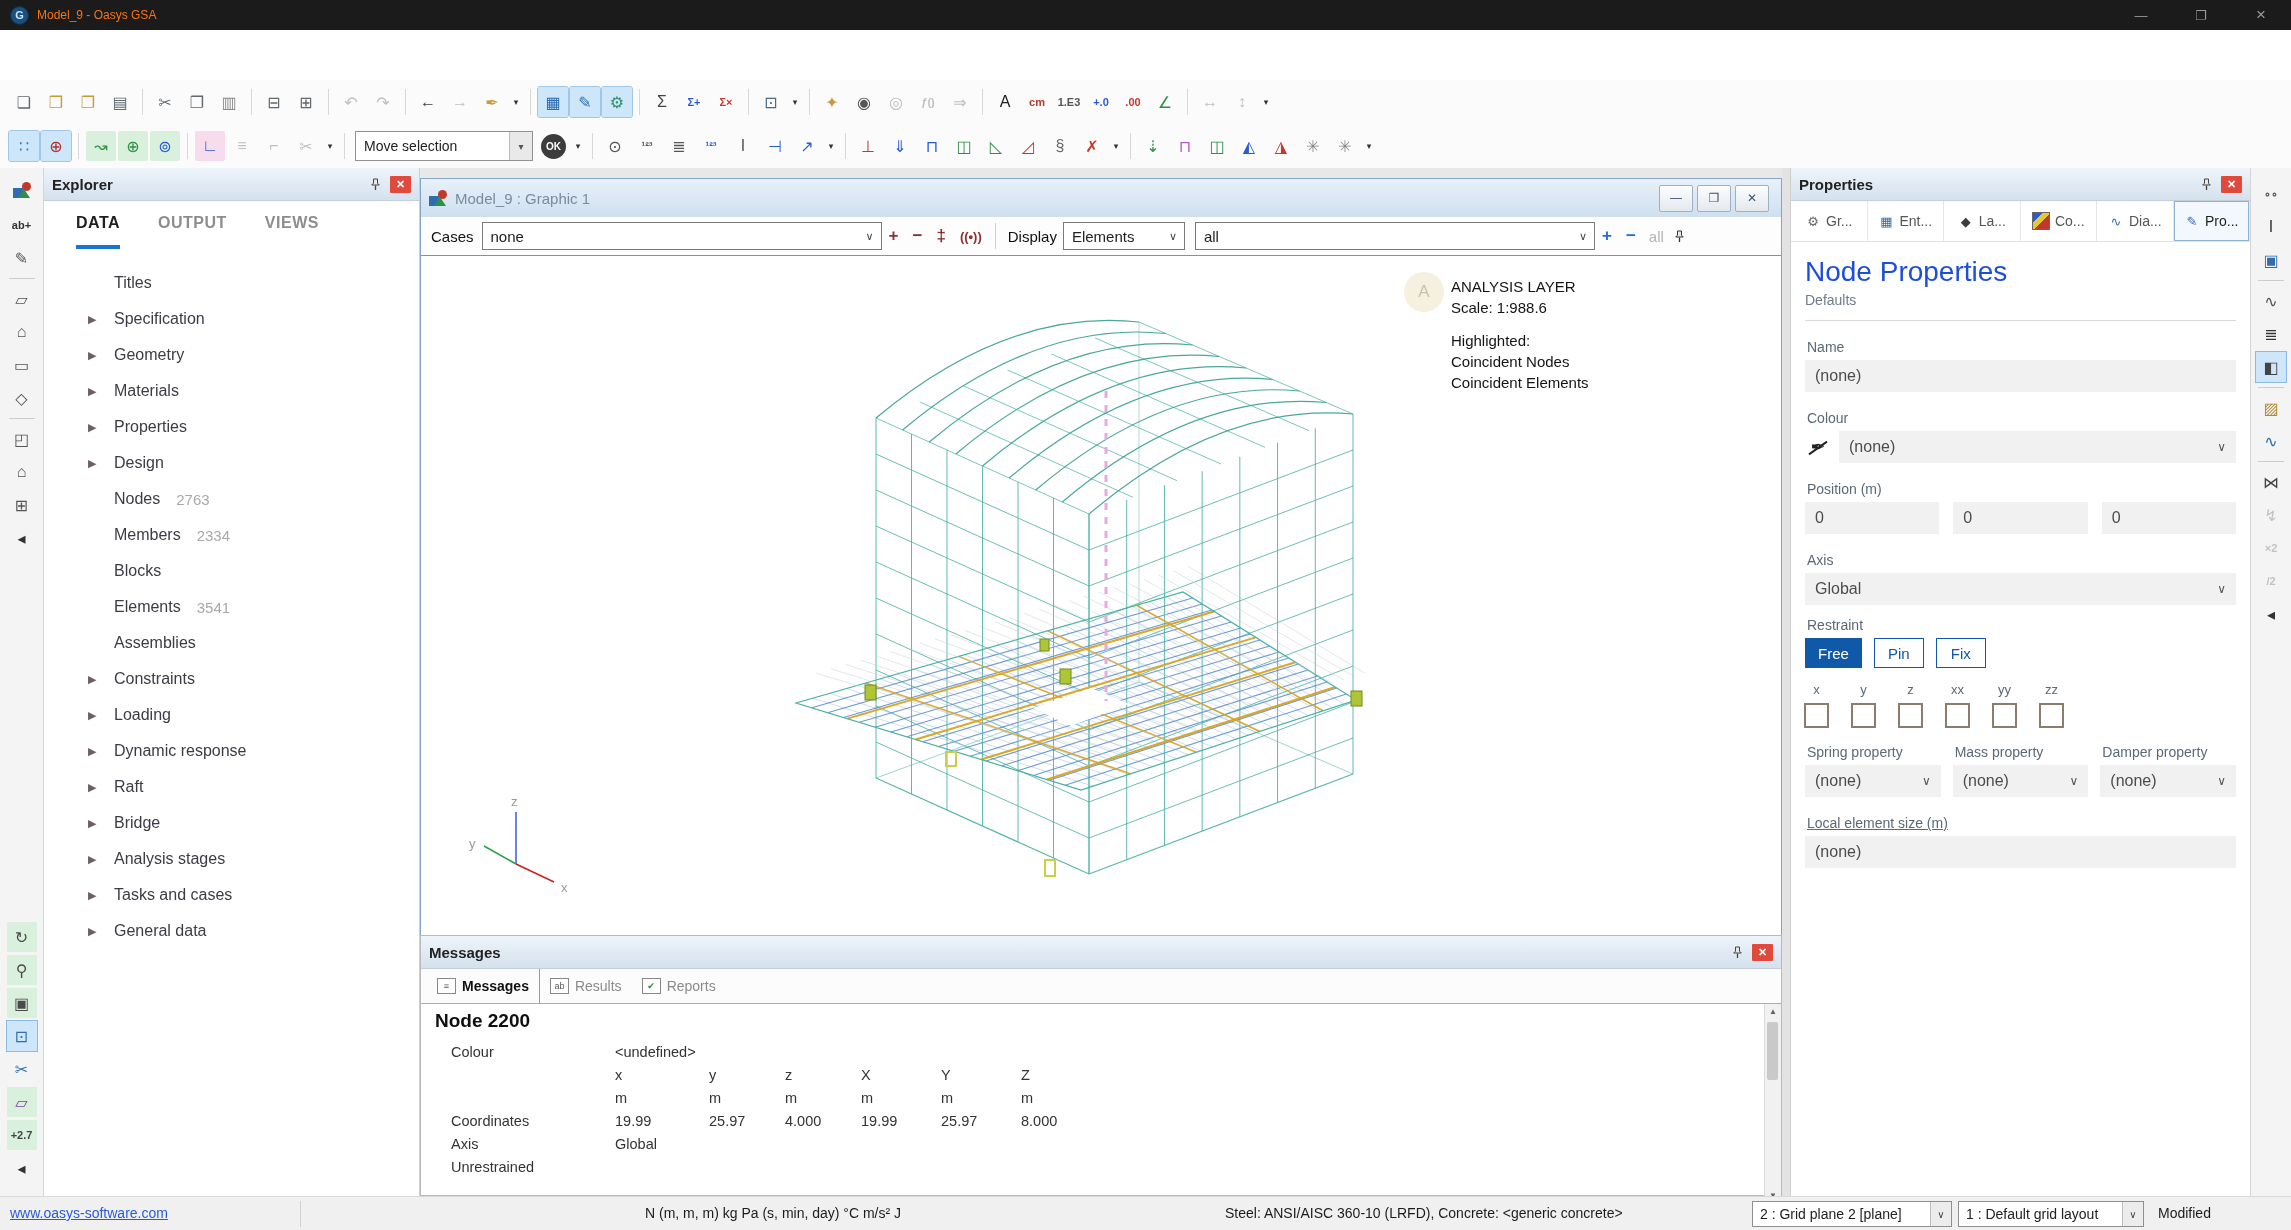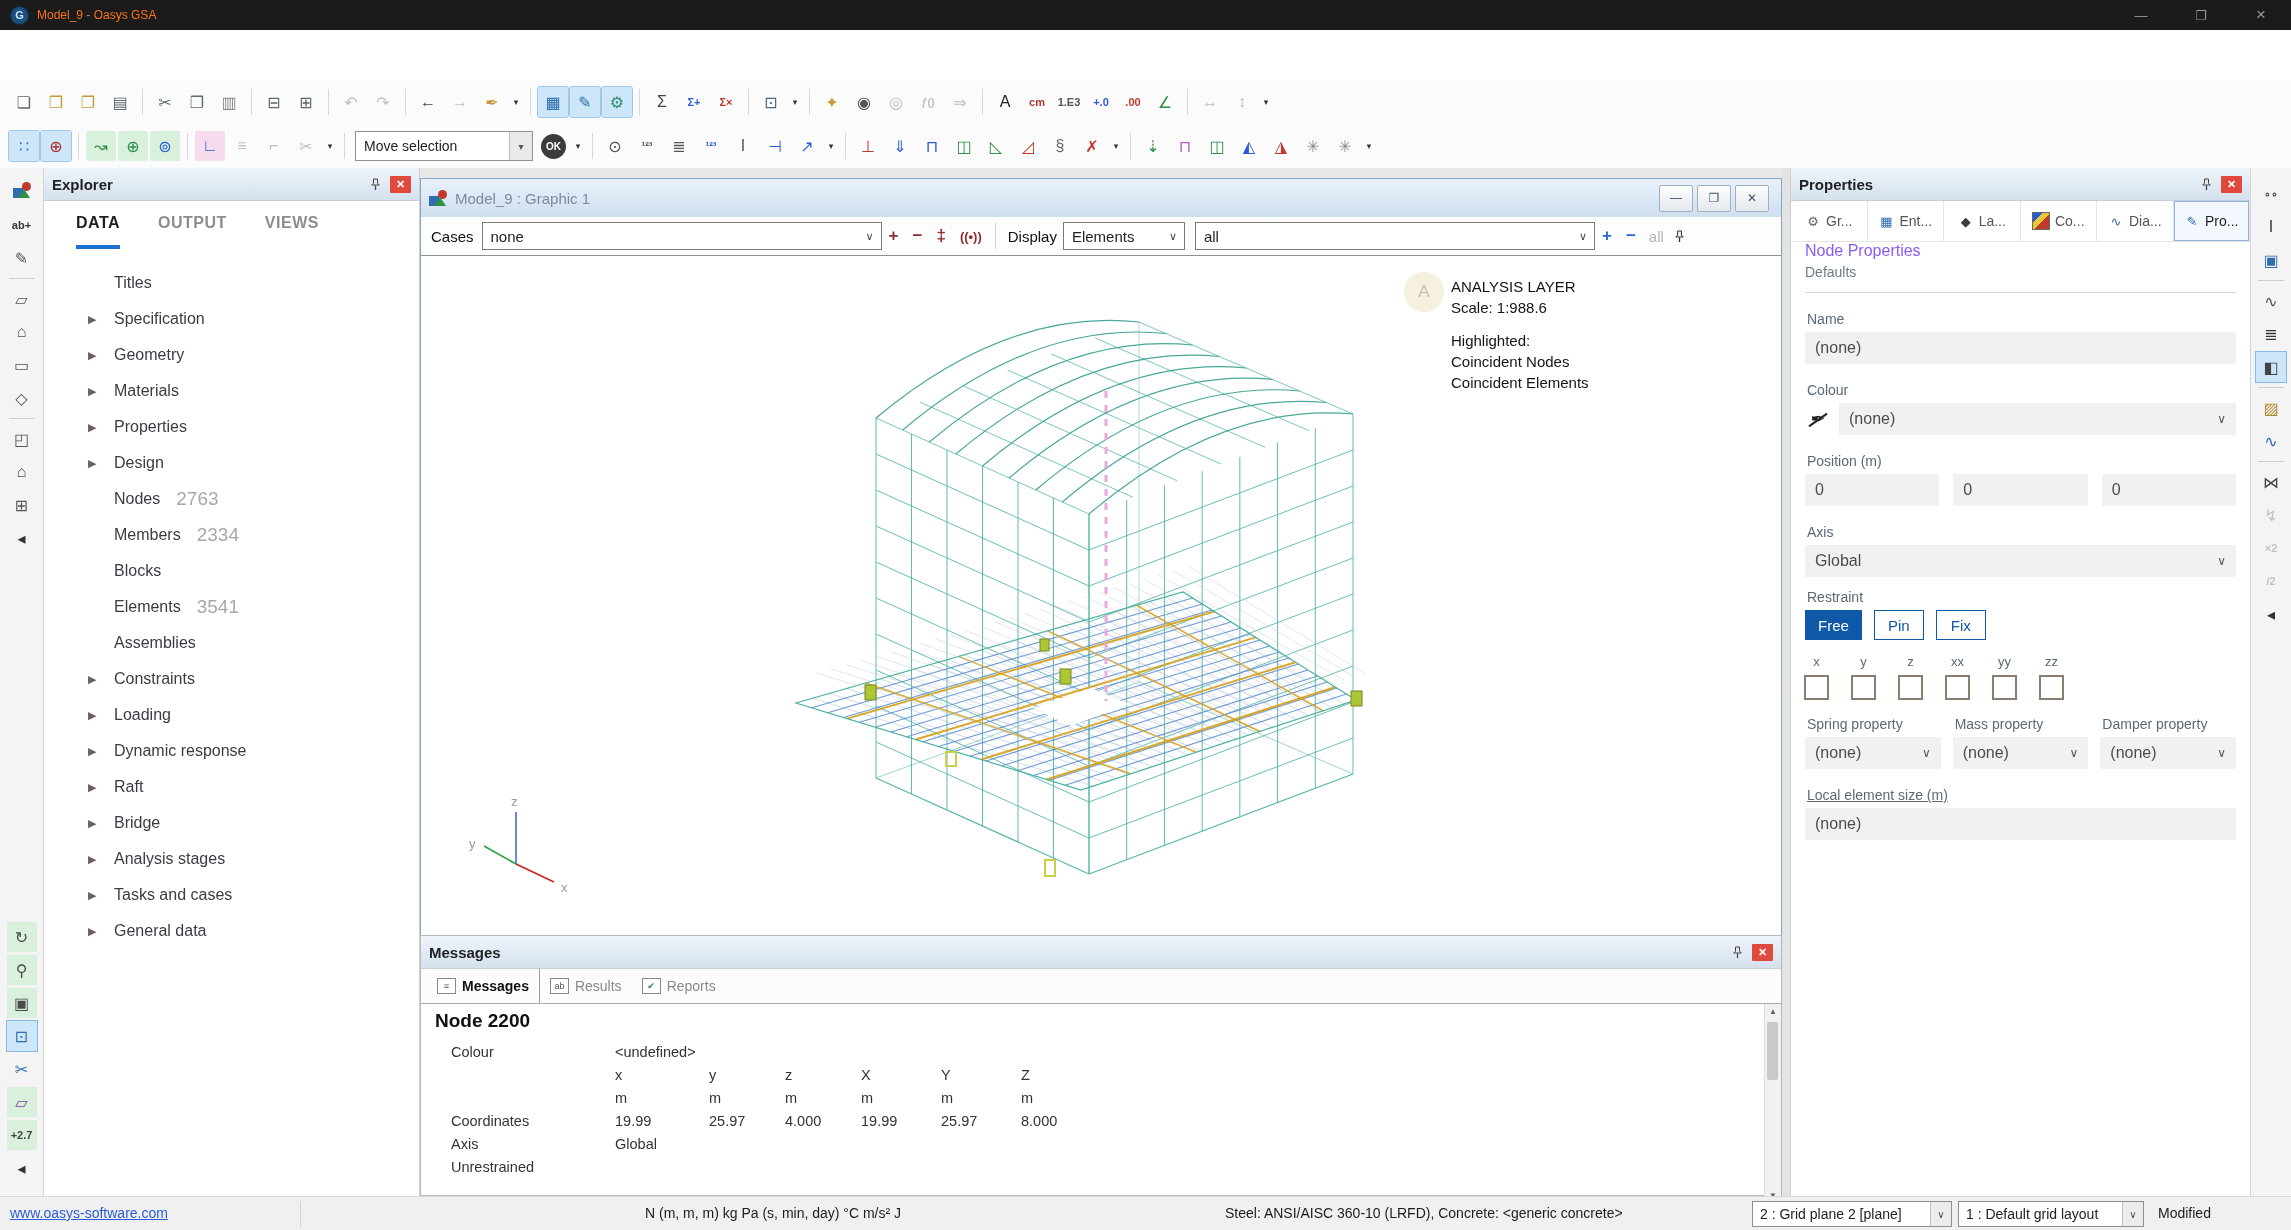--- a/index.html
+++ b/index.html
@@ -58,21 +58,21 @@
   .phead .sp{margin-left:auto;}
   .closebox{width:21px;height:17px;background:#e04a3c;color:#fff;font-size:11px;display:flex;align-items:center;justify-content:center;
             margin-left:7px;border-radius:1px;font-weight:bold;}
   .pinicon{display:flex;align-items:center;justify-content:center;width:16px;height:16px;}
   .xtabs{height:48px;display:flex;align-items:stretch;padding-left:32px;gap:38px;}
   .xtab{font-size:16px;font-weight:bold;letter-spacing:.5px;color:#8d8d8d;display:flex;align-items:center;border-bottom:4px solid transparent;}
   .xtab.active{color:#1f1f1f;border-bottom-color:#1a73d1;}
   .tree{padding-top:16px;}
   .trow{height:36px;display:flex;align-items:center;padding-left:44px;font-size:16px;color:#3e3a45;}
   .trow .arr{width:26px;font-size:11px;color:#6e5f5f;flex:none;}
-  .trow .cnt{margin-left:16px;color:#a8a8a8;font-size:19px;}
+  .trow .cnt{margin-left:16px;color:#a8a8a8;font-size:15px;}
   
   .center{position:absolute;left:420px;top:0;width:1362px;height:1028px;background:#e8e8e8;}
   .gwin{position:absolute;left:0;top:10px;width:1362px;height:963px;border:1px solid #87a6c6;background:#fff;box-sizing:border-box;}
   .gtitle{height:38px;background:linear-gradient(#e8f1fa,#cfdfEF);display:flex;align-items:center;padding:0 8px;}
   .gtitle .txt{font-size:15px;color:#7b8b9d;margin-left:8px;}
   .gbtns{margin-left:auto;display:flex;gap:4px;padding-right:4px;}
   .gbtn{width:32px;height:25px;border:1px solid #9fb0c2;background:linear-gradient(#fdfdfd,#e4e9ef);display:flex;
         align-items:center;justify-content:center;font-size:12px;color:#41506a;border-radius:2px;}
   .casesbar{height:38px;background:#fdfdfd;border-bottom:1px solid #8f8f8f;display:flex;align-items:center;font-size:15px;color:#111;}
   .sel-box{height:28px;border:1px solid #7a7a7a;background:#fff;display:flex;align-items:center;padding-left:8px;
@@ -107,21 +107,21 @@
   
   .props{position:absolute;left:1790px;top:0;width:460px;height:1028px;background:#fff;border-left:1px solid #cfcfcf;box-sizing:border-box;}
   .ptabs{height:40px;display:flex;align-items:stretch;border-bottom:1px solid #e3e3e3;}
   .ptab{flex:1;display:flex;align-items:center;justify-content:center;gap:5px;font-size:14px;color:#555;border-right:1px solid #e6e6e6;}
   .ptab .picon{font-size:13px;color:#2f6db0;display:flex;align-items:center;justify-content:center;width:16px;height:16px;}
   .ptab .picon.ic-grad{background:linear-gradient(135deg,#2a5bd7 30%,#e8c832 30%,#e8c832 55%,#c0392b 55%);border:1px solid #666;}
   .ptab .picon.ic-dark{color:#3c3c3c;}
   .ptab .picon.ic-gear{color:#6a6a6a;}
   .ptab.active{background:#f3f8fe;box-shadow:inset 0 0 0 1px #8fb3d6;color:#1f1f1f;}
   .pc{padding:0 14px;}
-  .ph1{font-size:16px;color:#8b5cf6;}
+  .ph1{font-size:28px;color:#1d4ed8;margin-top:14px;}
   .ph2{font-size:14px;color:#707c88;margin-top:4px;padding-bottom:12px;border-bottom:1px solid #d9d9d9;}
   .plabel{font-size:14px;color:#5a6977;margin:18px 0 5px 2px;}
   .pin{height:32px;background:#f1f1f1;display:flex;align-items:center;padding:0 10px;font-size:16px;color:#4c4c4c;box-sizing:border-box;}
   .pin .chev{margin-left:auto;font-size:12px;color:#555;}
   .colour-row{display:flex;align-items:center;gap:8px;}
   .penicon{font-size:18px;color:#222;position:relative;width:26px;text-align:center;}
   .penicon::after{content:"";position:absolute;left:2px;top:11px;width:22px;height:2px;background:#222;transform:rotate(-35deg);}
   .row3{display:flex;gap:14px;}
   .row3 .pin{flex:1;}
   .rbtns{display:flex;gap:12px;margin-top:4px;}

